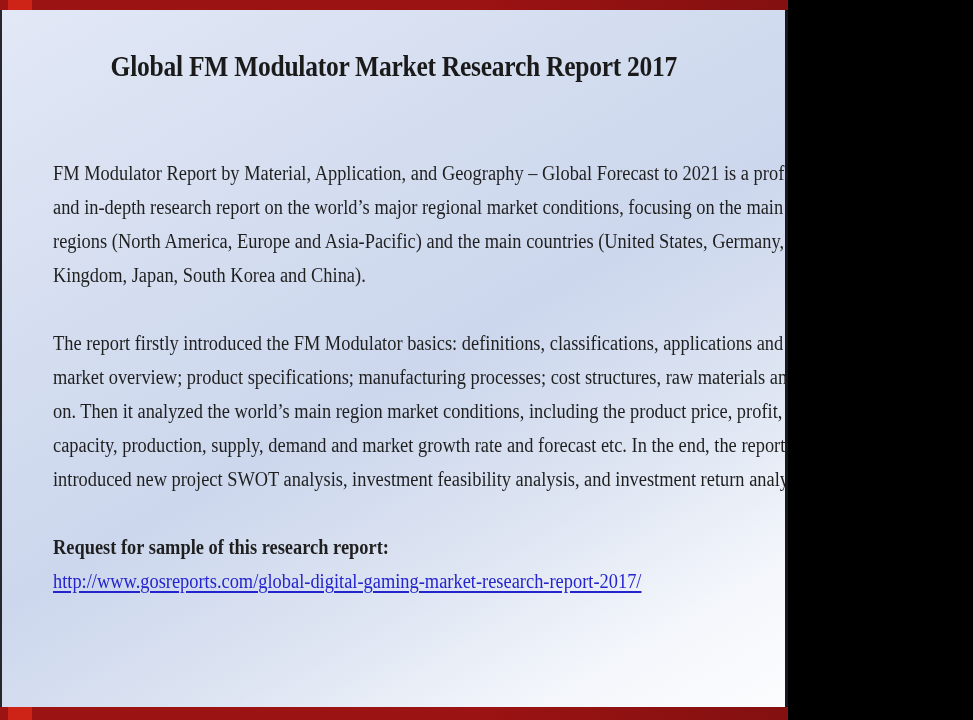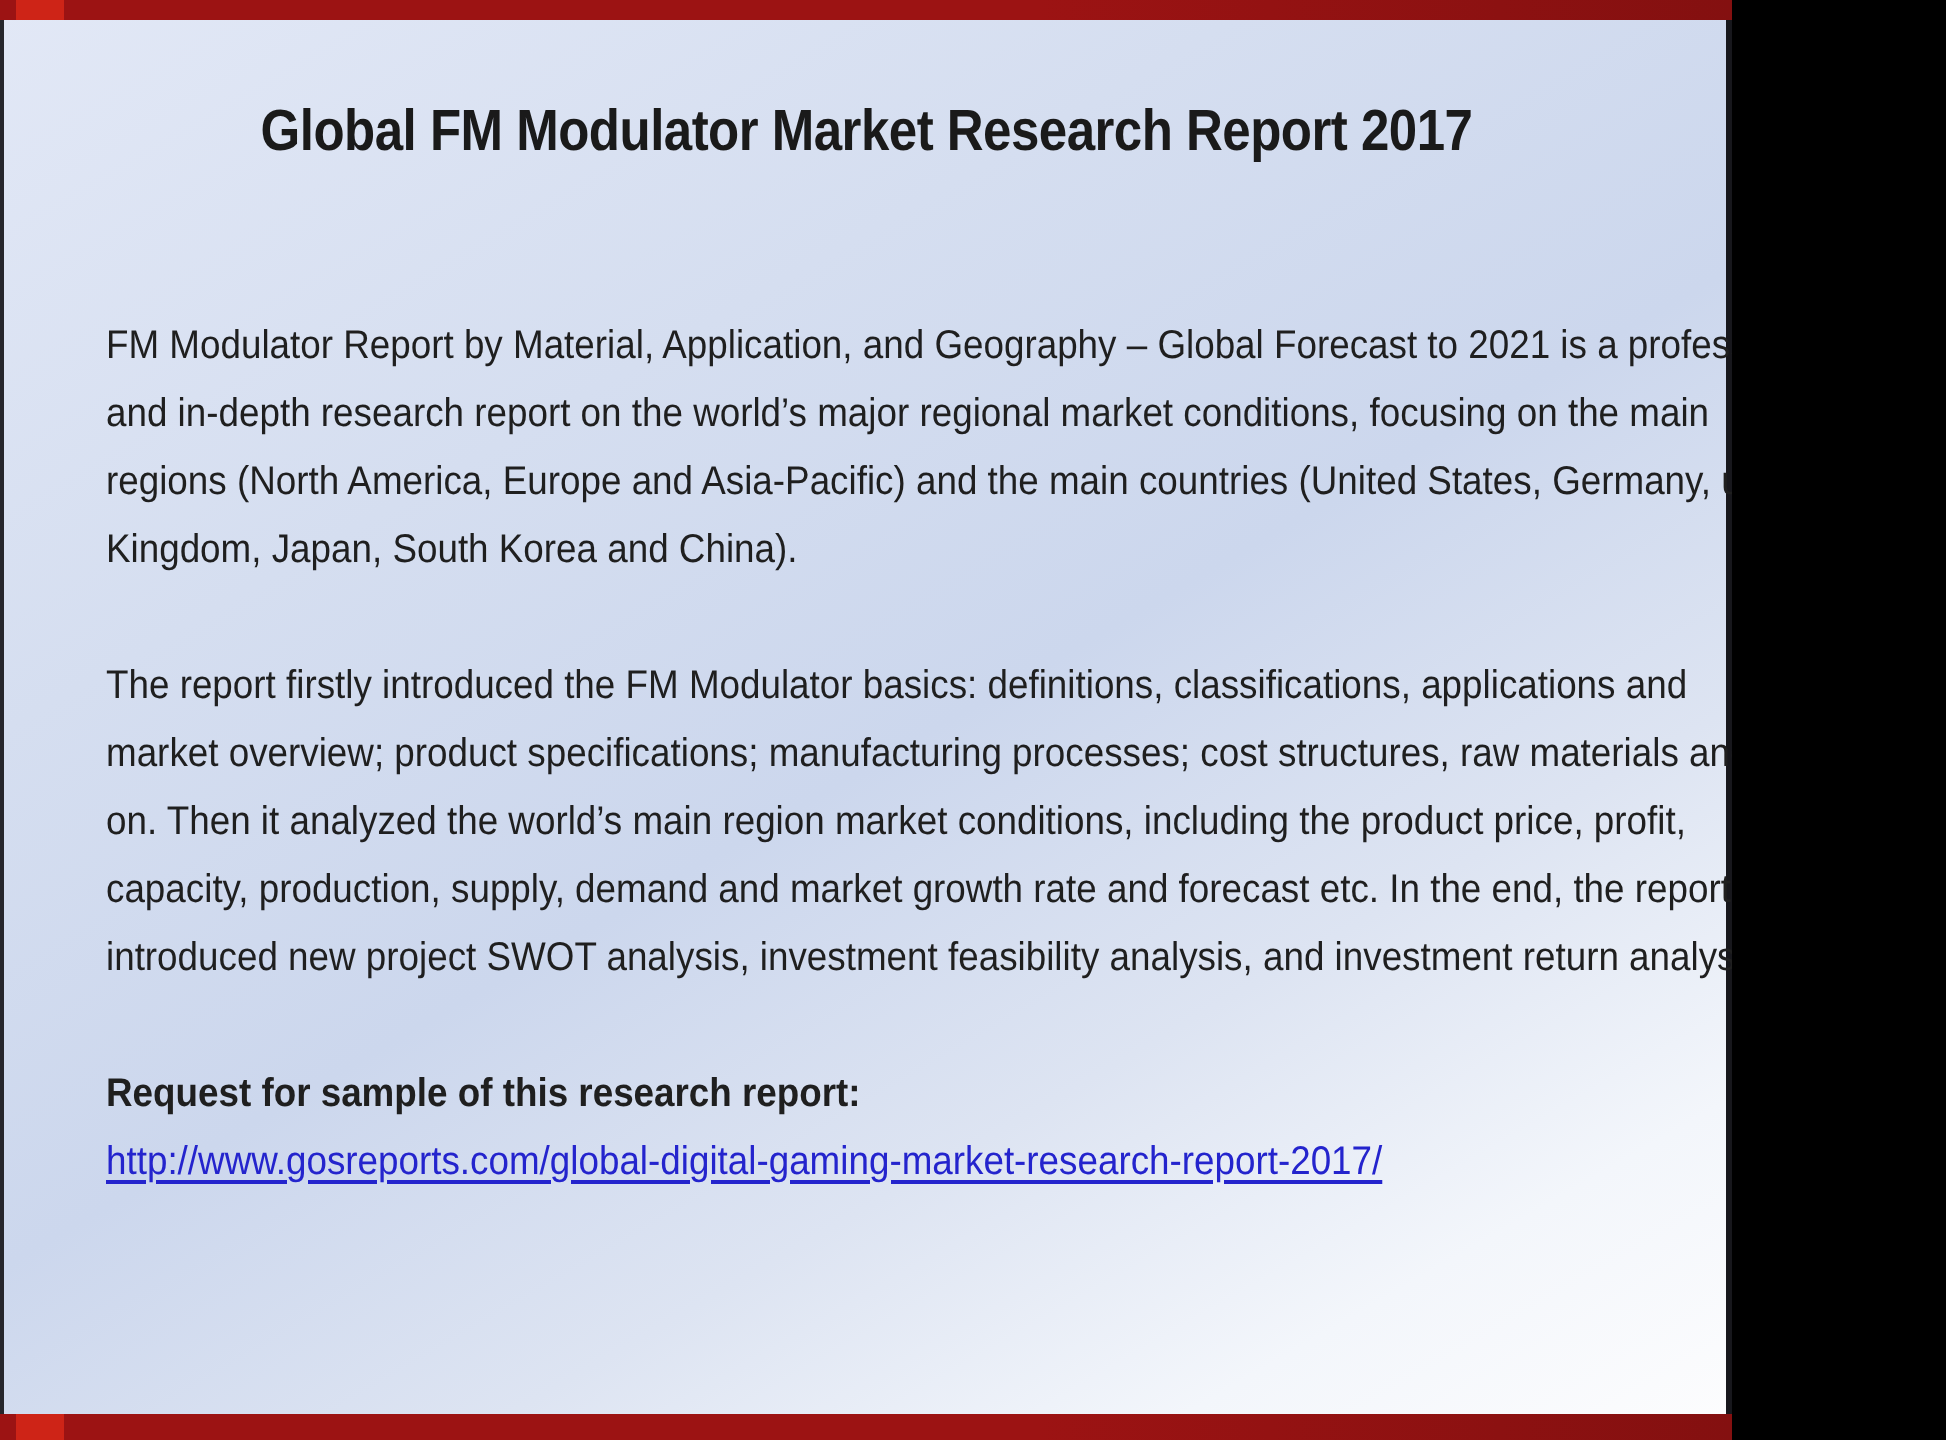--- a/index.html
+++ b/index.html
@@ -1,20 +1,20 @@
 <!DOCTYPE html>
 <html style="--accent-bar: #9c1313; --accent-bar-dark: #841010; --accent-bar-bright: #ce2417; --link: #2424cd;"><head>
 <meta charset="utf-8">
 <style>
   html,body{margin:0;padding:0;background:#000;}
   .canvas{
     position:relative;
-    width:866px;height:720px;
+    width:788px;height:720px;
     overflow:hidden;
-    font-family:Liberation Sans, sans-serif;
+    font-family:Liberation Serif, serif;
     background:linear-gradient(150deg,
       #e2e8f6 0%, #d5def0 30%, #ccd7ed 52%,
       #dde4f2 70%, #f3f6fb 86%, #fdfdfe 100%);
   }
   
   .edge-left{position:absolute;left:0;top:0;bottom:0;width:2px;background:#26262c;}
   .edge-right{position:absolute;right:0;top:0;bottom:0;width:3px;background:#17171c;}
   
   .bar{position:absolute;left:0;right:0;background:linear-gradient(90deg,var(--accent-bar) 0%,var(--accent-bar) 60%,var(--accent-bar-dark) 100%);}
   .bar.top{top:0;height:10px;}

